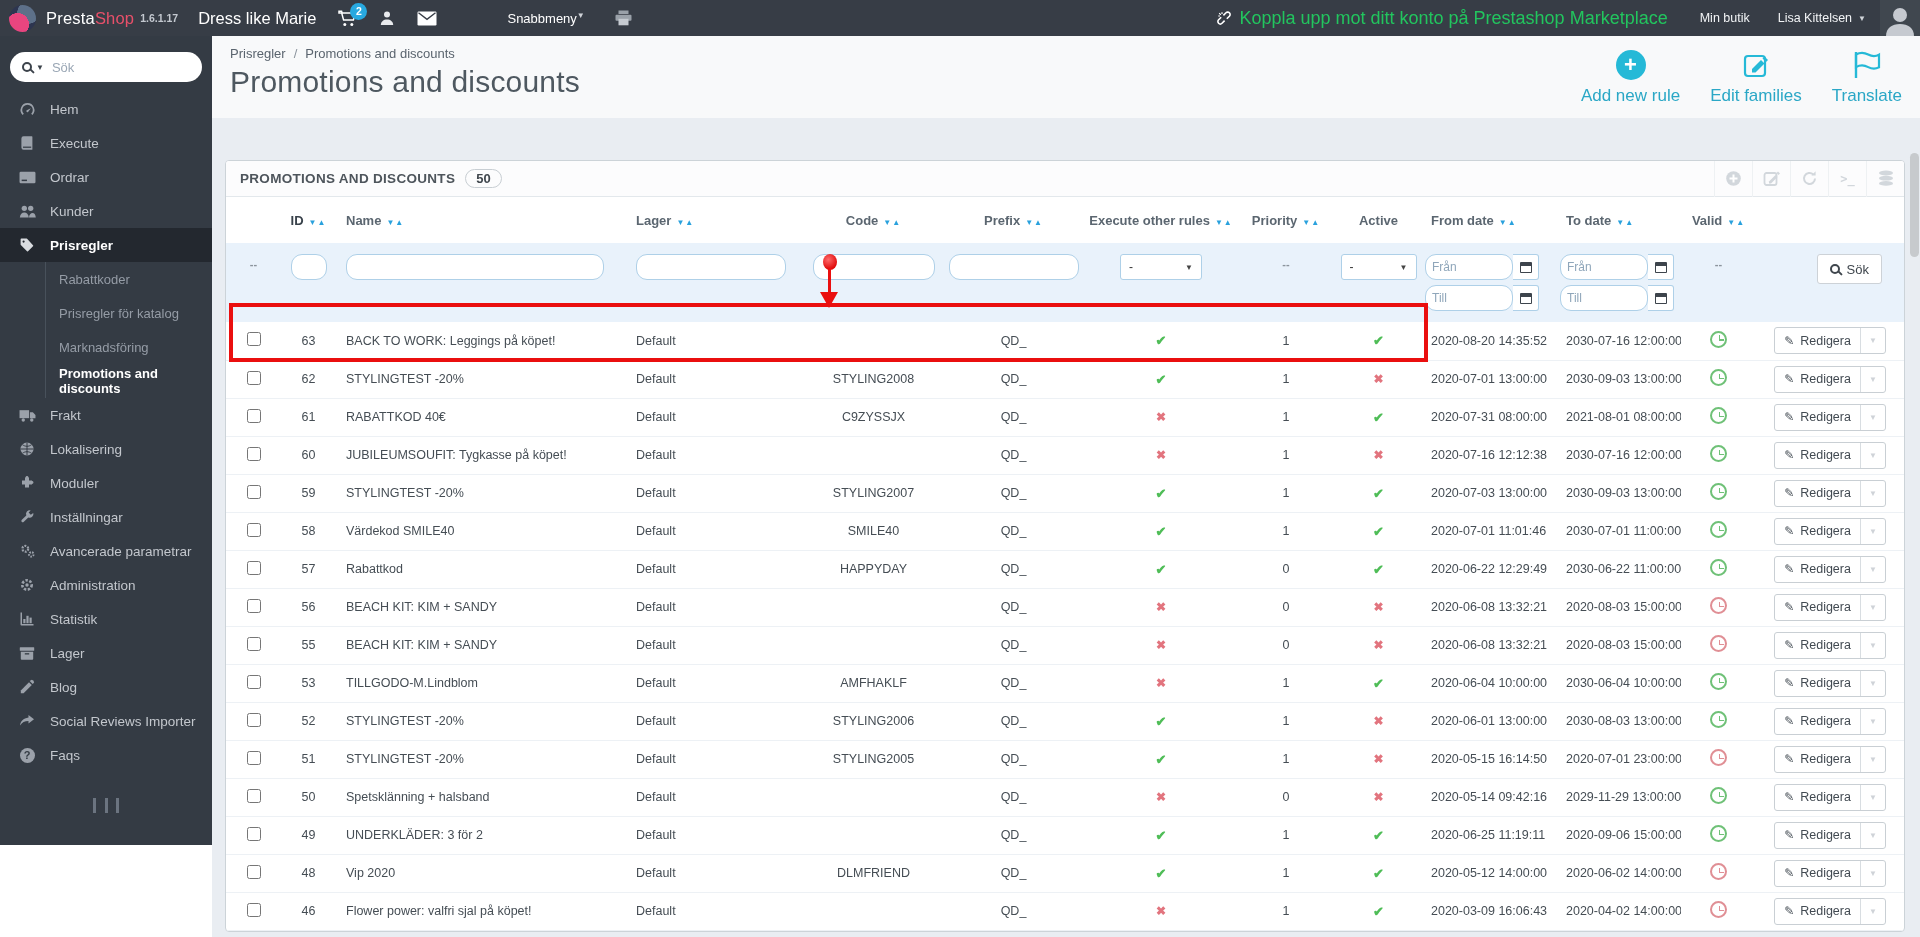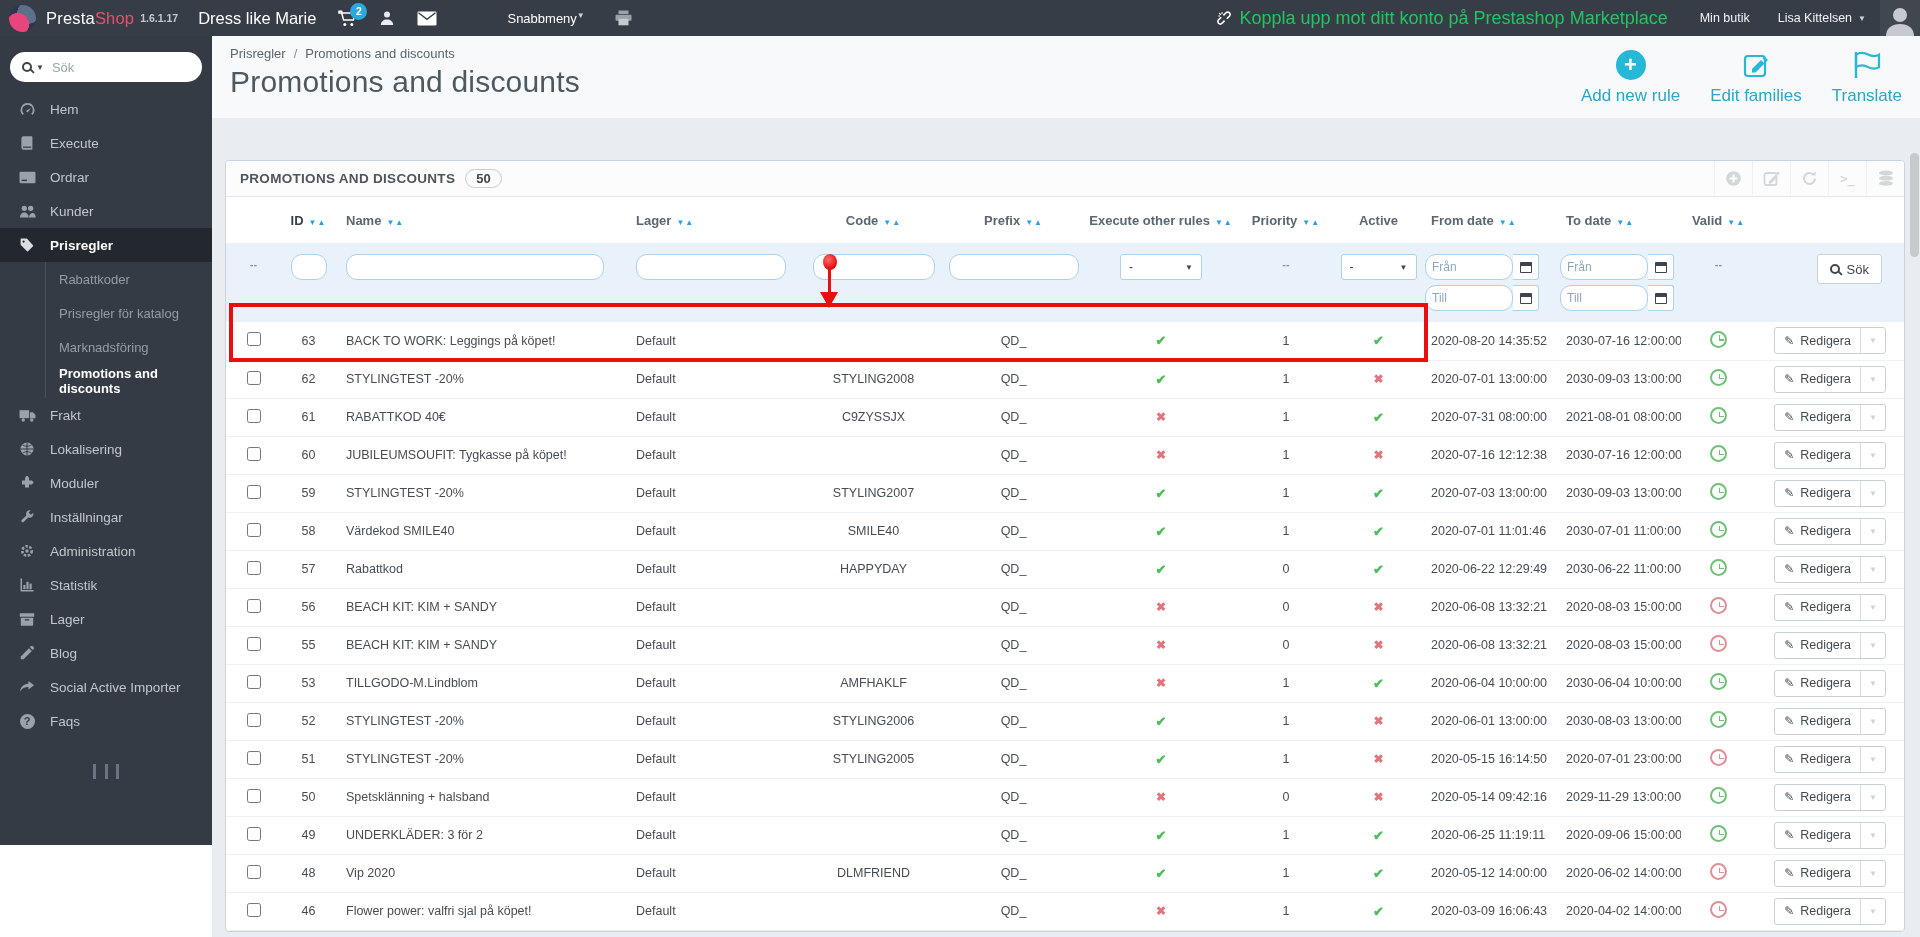--- a/index.html
+++ b/index.html
@@ -284,20 +284,29 @@
     <li class="nav-item">
       <span class="ic">
           <svg width="16" height="16" viewBox="0 0 16 16" fill="currentColor">
             <path d="M14.3 4a3.7 3.7 0 01-5 4.4l-4.7 4.7a1.45 1.45 0 01-2-2L7.3 6.4a3.7 3.7 0 014.4-5L9.6 3.5l2.2 2.2z"></path>
           </svg>
         </span>
       <span class="lbl">Inställningar</span>
     </li>
     <li class="nav-item">
       <span class="ic">
+          <svg width="17" height="16" viewBox="0 0 16 16">
+            <circle cx="5.8" cy="5.8" r="2.9" fill="none" stroke="currentColor" stroke-width="2.2" stroke-dasharray="1.9 1.2"></circle>
+            <circle cx="11.8" cy="11.4" r="2.2" fill="none" stroke="currentColor" stroke-width="2" stroke-dasharray="1.5 1"></circle>
+          </svg>
+        </span>
+      <span class="lbl">Avancerade parametrar</span>
+    </li>
+    <li class="nav-item">
+      <span class="ic">
           <svg width="16" height="16" viewBox="0 0 16 16">
             <circle cx="8" cy="8" r="4.7" fill="none" stroke="currentColor" stroke-width="2.6" stroke-dasharray="2.4 1.6"></circle>
             <circle cx="8" cy="8" r="1.7" fill="currentColor"></circle>
           </svg>
         </span>
       <span class="lbl">Administration</span>
     </li>
     <li class="nav-item">
       <span class="ic">
           <svg width="16" height="16" viewBox="0 0 16 16" fill="currentColor">
@@ -327,21 +336,21 @@
           </svg>
         </span>
       <span class="lbl">Blog</span>
     </li>
     <li class="nav-item">
       <span class="ic">
           <svg width="16" height="14" viewBox="0 0 16 14" fill="currentColor">
             <path d="M9.5 3.6V1L15 5.3 9.5 9.6V7C5.6 7 3 8.4 1.1 11.4c.4-4.2 3.1-7 8.4-7.8z"></path>
           </svg>
         </span>
-      <span class="lbl">Social Active Importer</span>
+      <span class="lbl">Social Reviews Importer</span>
     </li>
     <li class="nav-item">
       <span class="ic">
           <span style="width:15px;height:15px;border-radius:50%;background:#9ba1aa;color:#343b44;font-weight:700;font-size:11px;line-height:15px;text-align:center;display:inline-block">?</span>
         </span>
       <span class="lbl">Faqs</span>
     </li>
   </ul>
   <div class="grip">
       <i></i>

